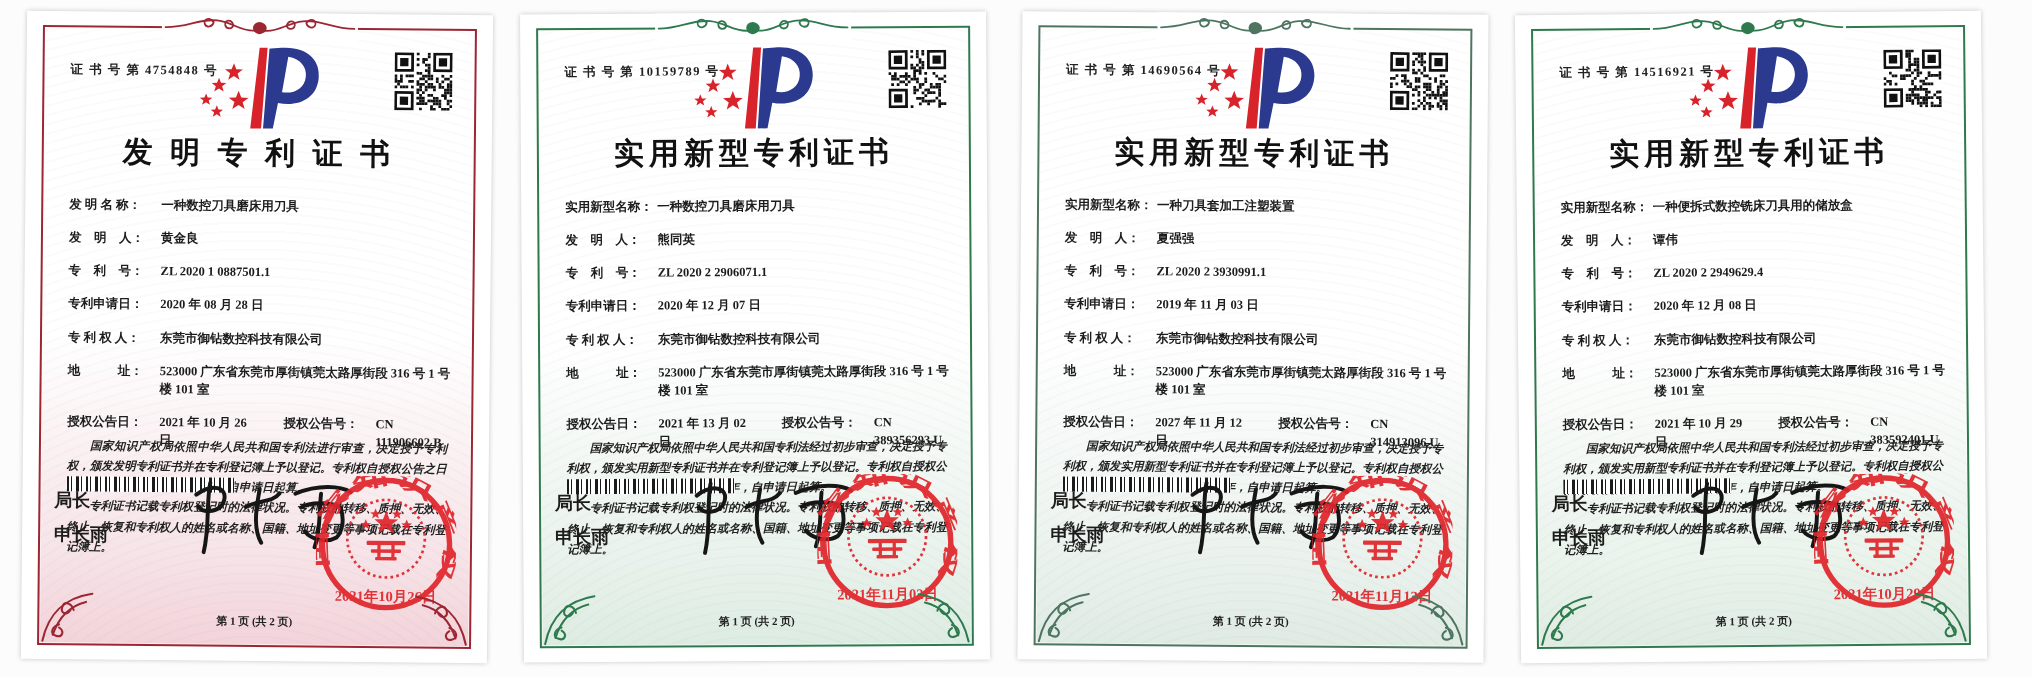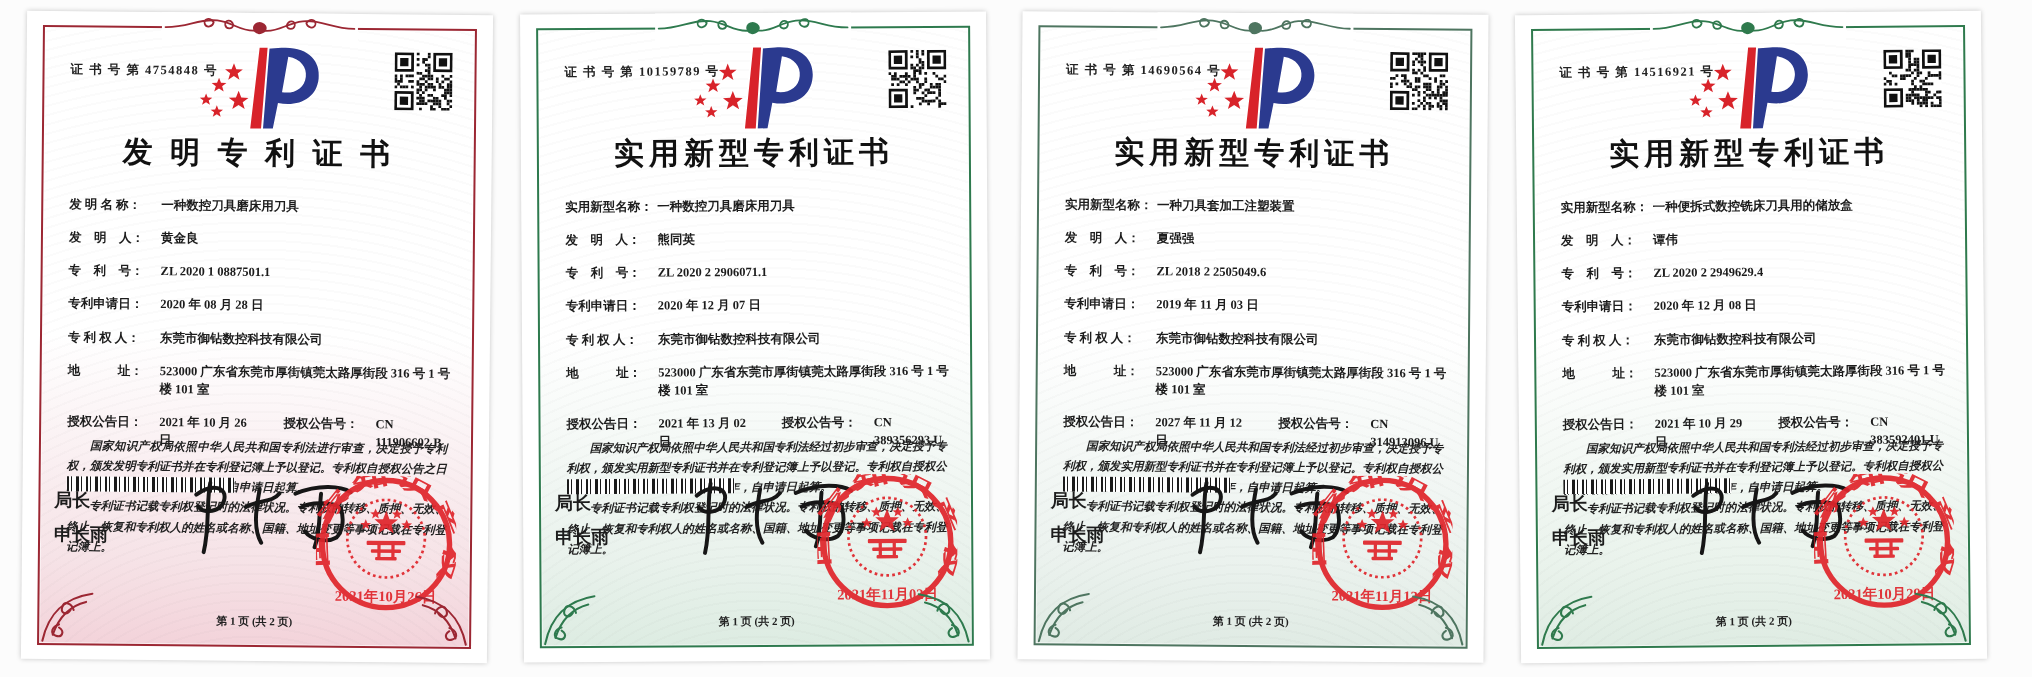--- a/index.html
+++ b/index.html
@@ -765,21 +765,21 @@
         <div class="field">
           <span class="flabel">实用新型名称：</span>
           <span class="fvalue">一种刀具套加工注塑装置</span>
         </div>
         <div class="field">
           <span class="flabel">发　明　人：</span>
           <span class="fvalue">夏强强</span>
         </div>
         <div class="field">
           <span class="flabel">专　利　号：</span>
-          <span class="fvalue">ZL 2018 2 2505049.6</span>
+          <span class="fvalue">ZL 2020 2 3930991.1</span>
         </div>
         <div class="field">
           <span class="flabel">专利申请日：</span>
           <span class="fvalue">2019 年 11 月 03 日</span>
         </div>
         <div class="field">
           <span class="flabel">专 利 权 人：</span>
           <span class="fvalue">东莞市御钻数控科技有限公司</span>
         </div>
         <div class="field">

